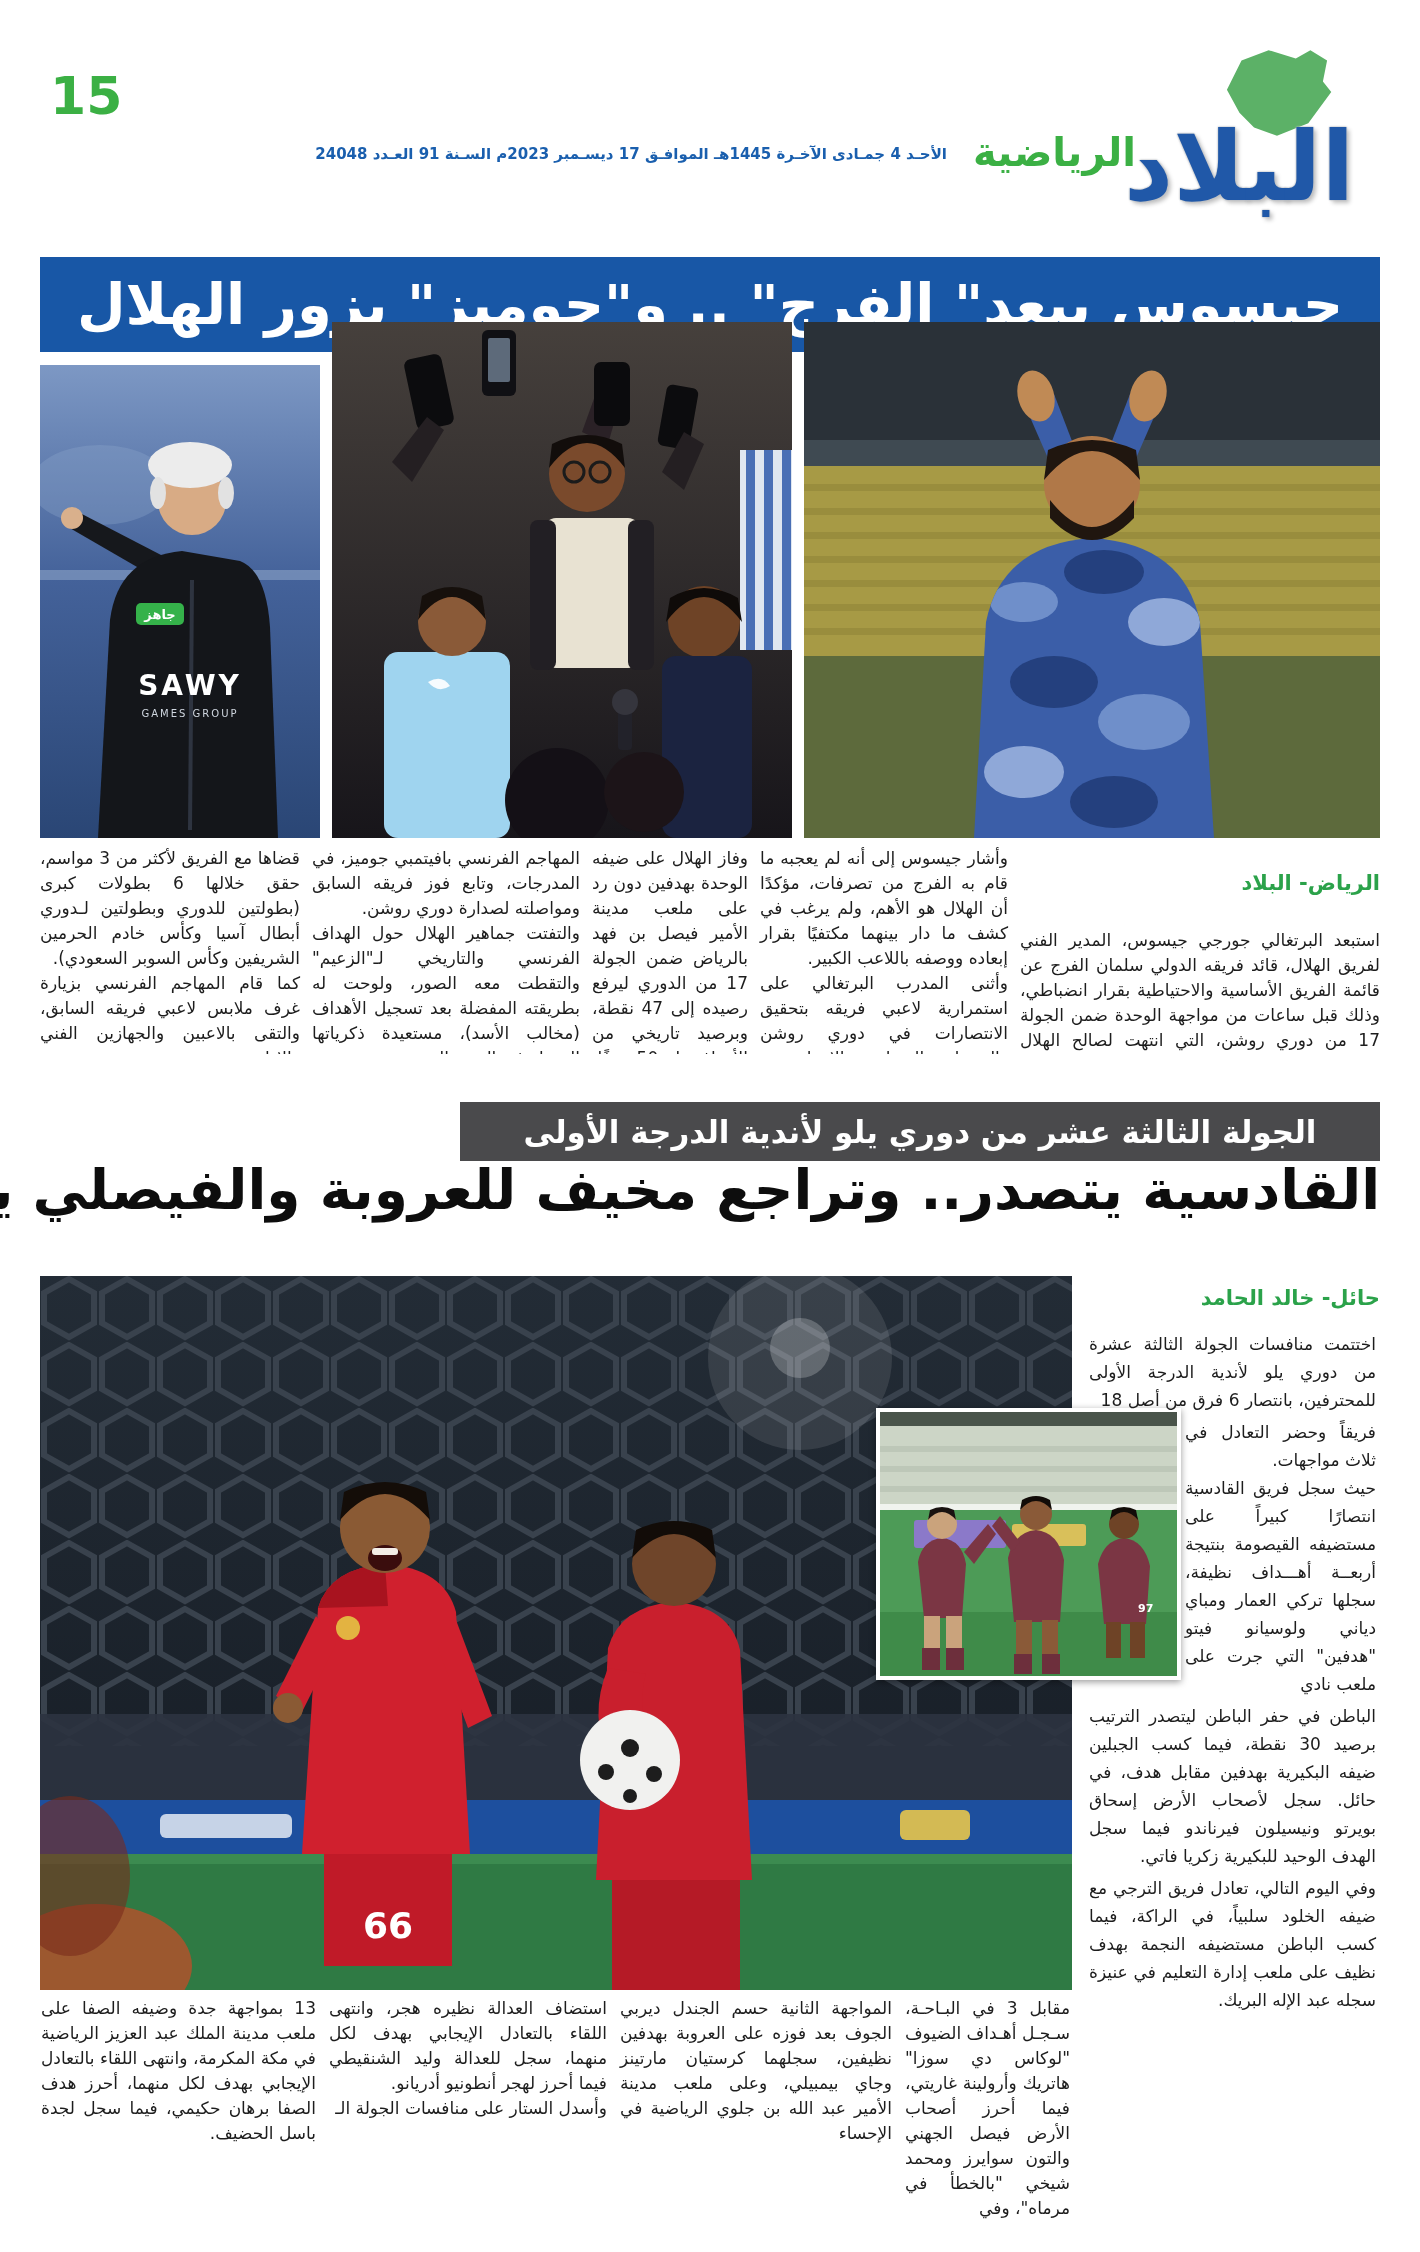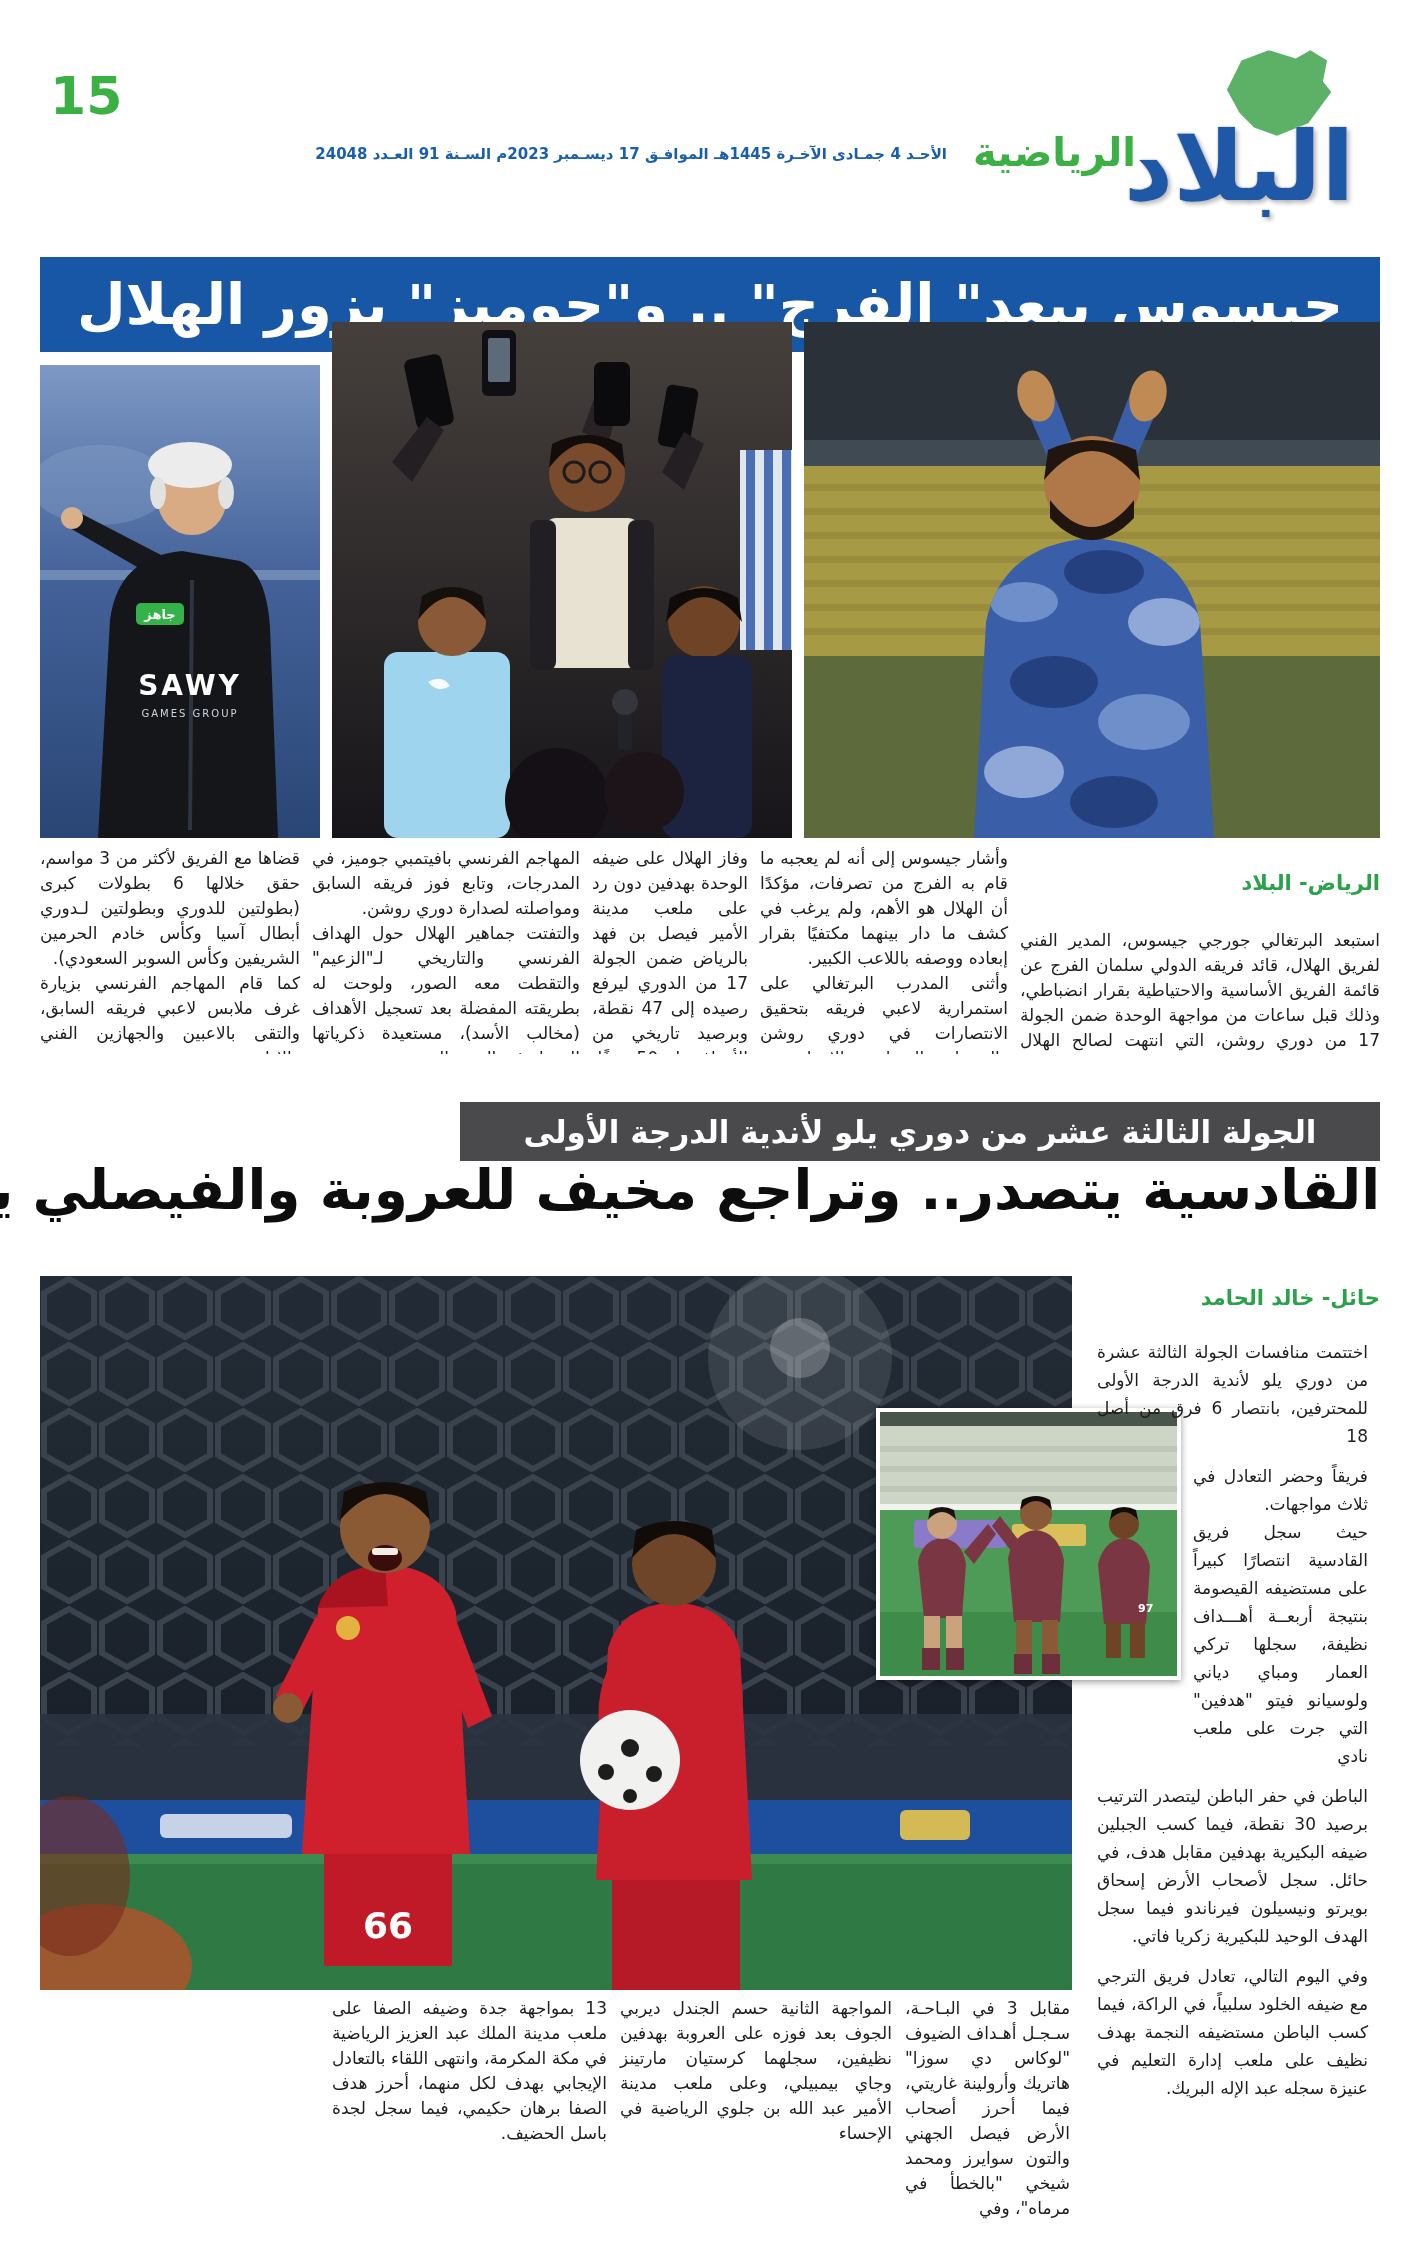--- a/index.html
+++ b/index.html
@@ -30,21 +30,21 @@
   .byline{font-size:21px;font-weight:bold;color:#2ba24a;margin:0 0 7px 0;direction:rtl;text-align:right;}
   
   .kicker{left:460px;top:1102px;width:920px;height:59px;background:#4a4a4c;display:flex;align-items:center;justify-content:center;}
   .kicker-text{color:#ffffff;font-size:31px;font-weight:bold;direction:rtl;white-space:nowrap;}
   .headline2{left:40px;top:1158px;width:1340px;font-size:55px;font-weight:bold;color:#0d0d0d;direction:rtl;text-align:right;white-space:nowrap;}
   .byline2{top:1286px;right:40px;font-size:21px;font-weight:bold;color:#2ba24a;direction:rtl;}
   #photo-celebration{left:40px;top:1276px;width:1032px;height:714px;}
   #photo-inset{left:876px;top:1408px;width:297px;height:264px;border:4px solid #ffffff;box-shadow:0 2px 7px rgba(0,0,0,0.4);}
   .art2col{left:1085px;top:1326px;width:295px;height:892px;font-size:17px;line-height:28px;text-align:justify;
            color:#1d1d1d;overflow:hidden;}
-  .art2col .seg{direction:rtl;white-space:pre-line;margin:12px;}
+  .art2col .seg{direction:rtl;white-space:pre-line;margin:4px;}
   .art2col .wrap{padding-left:96px;}
   
   .art2bottom{left:40px;top:1996px;width:1030px;height:225px;display:flex;gap:13px;overflow:hidden;}
   .bcol{font-size:17px;line-height:25px;text-align:justify;color:#1d1d1d;white-space:pre-line;}
 </style>
 </head>
 <body>
 
 <div id="page">
 
@@ -307,16 +307,18 @@
     <p class="seg">اختتمت منافسات الجولة الثالثة عشرة من دوري يلو لأندية الدرجة الأولى للمحترفين، بانتصار 6 فرق من أصل 18</p>
     <p class="seg wrap">فريقاً وحضر التعادل في ثلاث مواجهات.
 حيث سجل فريق القادسية انتصارًا كبيراً على مستضيفه القيصومة بنتيجة أربعــة أهـــداف نظيفة، سجلها تركي العمار ومباي دياني ولوسيانو فيتو "هدفين" التي جرت على ملعب نادي</p>
     <p class="seg">الباطن في حفر الباطن ليتصدر الترتيب برصيد 30 نقطة، فيما كسب الجبلين ضيفه البكيرية بهدفين مقابل هدف، في حائل. سجل لأصحاب الأرض إسحاق بويرتو ونيسيلون فيرناندو فيما سجل الهدف الوحيد للبكيرية زكريا فاتي.</p>
     <p class="seg">وفي اليوم التالي، تعادل فريق الترجي مع ضيفه الخلود سلبياً، في الراكة، فيما كسب الباطن مستضيفه النجمة بهدف نظيف على ملعب إدارة التعليم في عنيزة سجله عبد الإله البريك.</p>
   </div>
 
   <div class="abs art2bottom" dir="rtl">
     <div class="bcol" style="width:165px"><span>مقابل 3 في البـاحـة، سـجـل أهـداف الضيوف "لوكاس دي سوزا" هاتريك وأرولينة غاريتي، فيما أحرز أصحاب الأرض فيصل الجهني والتون سوايرز ومحمد شيخي "بالخطأ في مرماه"، وفي</span></div>
     <div class="bcol" style="width:272px"><span>المواجهة الثانية حسم الجندل ديربي الجوف بعد فوزه على العروبة بهدفين نظيفين، سجلهما كرستيان مارتينز وجاي بيمبيلي، وعلى ملعب مدينة الأمير عبد الله بن جلوي الرياضية في الإحساء</span></div>
+    <div class="bcol" style="width:278px"><span>استضاف العدالة نظيره هجر، وانتهى اللقاء بالتعادل الإيجابي بهدف لكل منهما، سجل للعدالة وليد الشنقيطي فيما أحرز لهجر أنطونيو أدريانو.
+وأسدل الستار على منافسات الجولة الـ</span></div>
     <div class="bcol" style="width:275px"><span>13 بمواجهة جدة وضيفه الصفا على ملعب مدينة الملك عبد العزيز الرياضية في مكة المكرمة، وانتهى اللقاء بالتعادل الإيجابي بهدف لكل منهما، أحرز هدف الصفا برهان حكيمي، فيما سجل لجدة باسل الحضيف.</span></div>
   </div>
 
 </div>
 
 </body></html>

